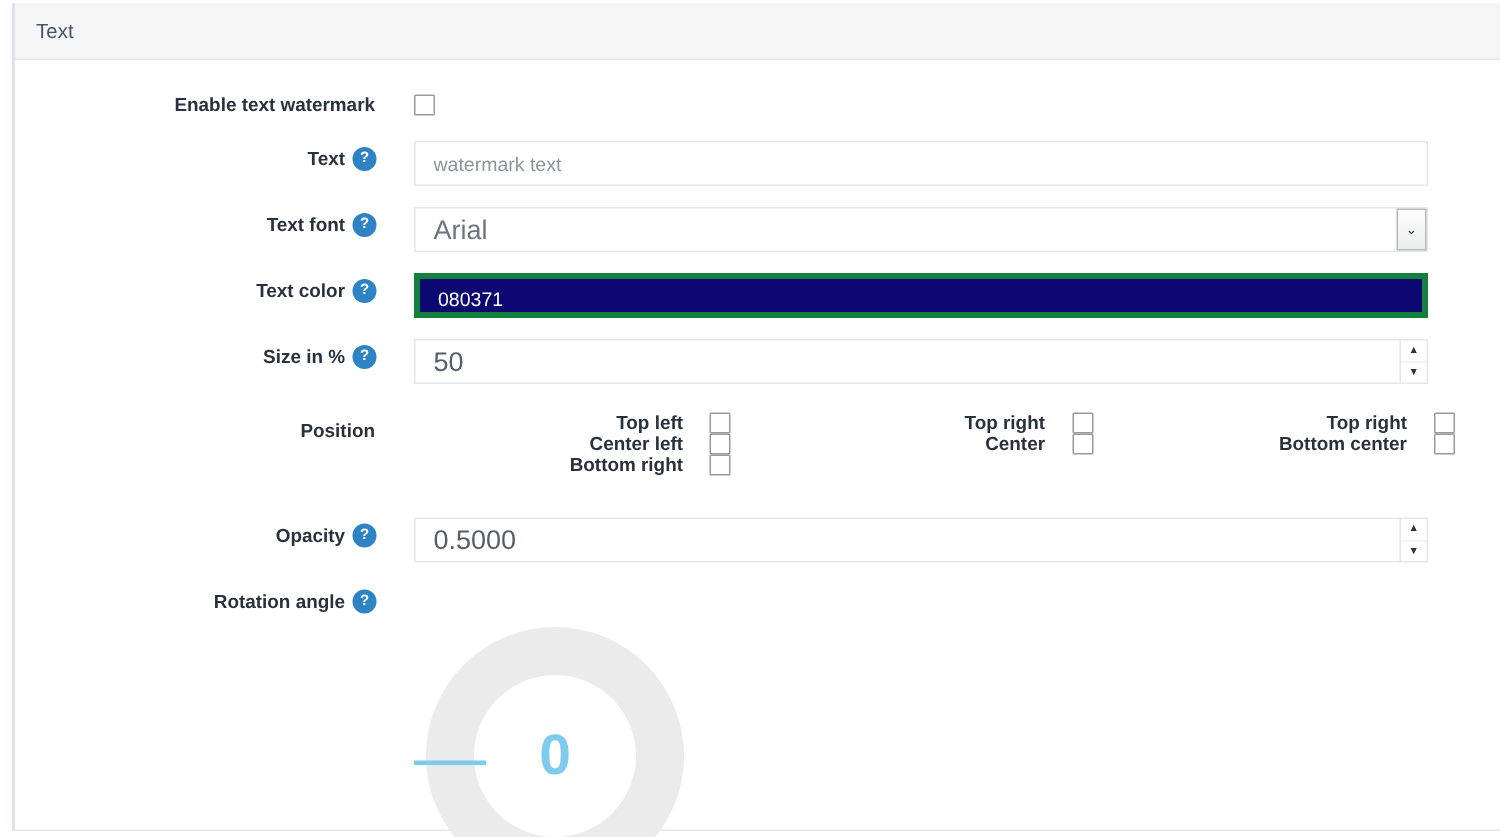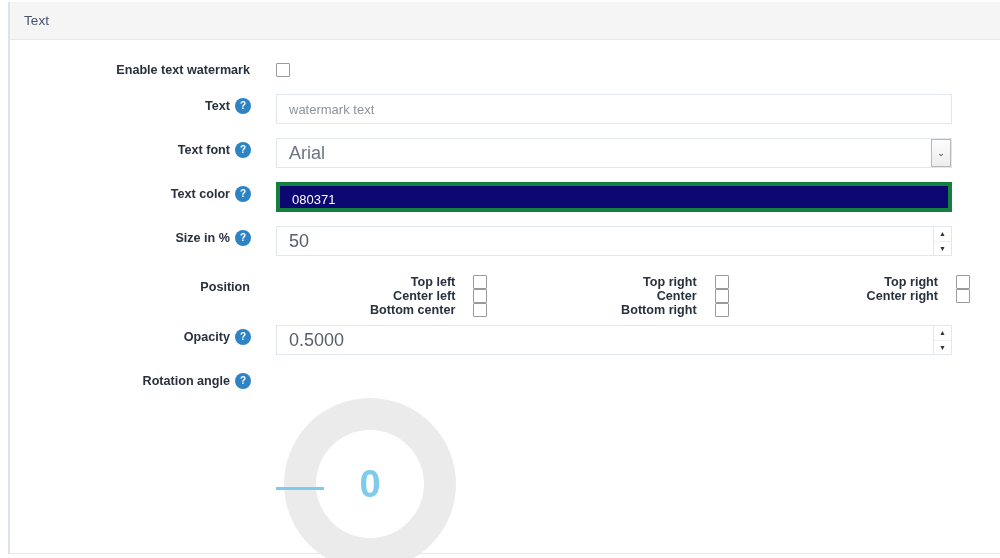--- a/index.html
+++ b/index.html
@@ -364,39 +364,35 @@
           </div>
 
           <div class="pos-cell">
             <span class="pos-label">Center left</span>
             <span class="checkbox"></span>
           </div>
           <div class="pos-cell">
             <span class="pos-label">Center</span>
             <span class="checkbox"></span>
           </div>
-          <div class="pos-cell">
-            <span class="pos-label">Center right</span>
-            <span class="checkbox"></span>
-          </div>
 
           <div class="pos-cell">
             <span class="pos-label">Bottom center</span>
             <span class="checkbox"></span>
           </div>
           <div class="pos-cell">
             <span class="pos-label">Bottom right</span>
             <span class="checkbox"></span>
           </div>
 
         </div>
       </div>
     </div>
 
-    <div class="form-row" style="margin-top:8px;">
+    <div class="form-row" style="margin-top:28px;">
       <div class="row-label">
         <span>Opacity</span>
         <span class="help-icon">?</span>
       </div>
       <div class="row-field">
         <div class="spin-wrap">
           <div class="spin-value">0.5000</div>
           <div class="spinners">
             <div class="spin-btn up">▲</div>
             <div class="spin-btn down">▼</div>

